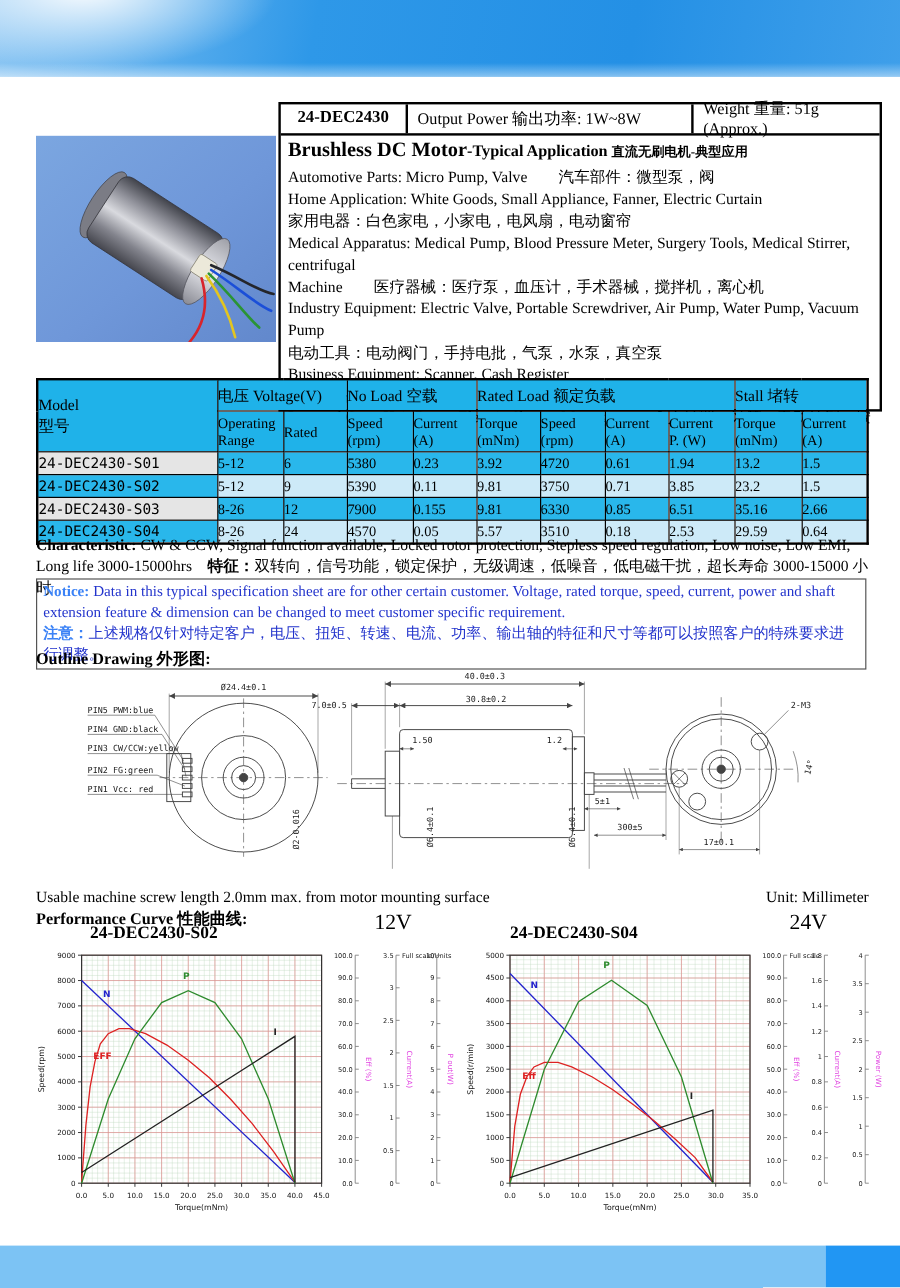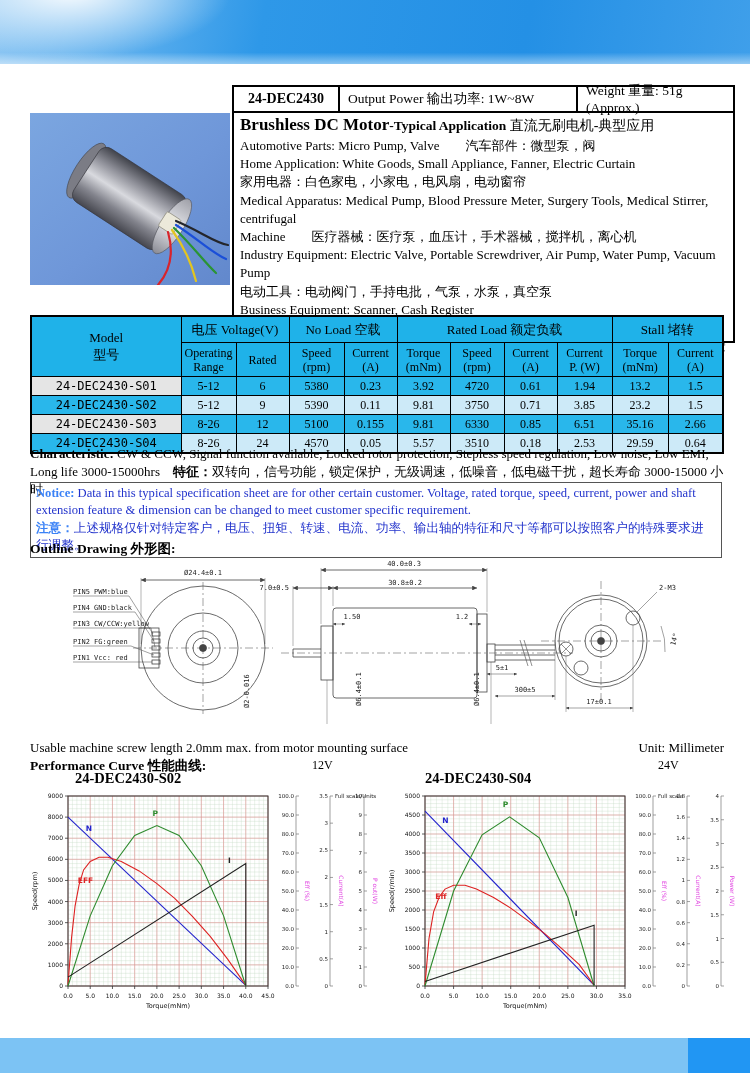--- a/index.html
+++ b/index.html
@@ -18,26 +18,26 @@
   
   #hdrtable{left:232px;top:85px;width:503px;height:258px;border:2px solid #000;box-sizing:border-box}
   #hdrrow1{display:flex;height:24px;border-bottom:2px solid #000;align-items:center;font-size:13.5px}
   #hdrrow1 .c1{width:104px;text-align:center;font-weight:bold;font-size:14px}
   #hdrrow1 .c2{width:228px;padding-left:8px;border-left:2px solid #000;align-self:stretch;display:flex;align-items:center}
   #hdrrow1 .c3{flex:1;padding-left:8px;border-left:2px solid #000;align-self:stretch;display:flex;align-items:center}
   #appbody{padding:1px 6px 0 6px;font-size:13px;line-height:18.2px}
   #apptitle{line-height:21px;margin-bottom:1px}
   #apptitle .t1{font-weight:bold;font-size:17px}
   #apptitle .t2{font-weight:bold;font-size:13.5px}
-  #apptitle .t3{font-weight:normal;font-size:14px}
+  #apptitle .t3{font-weight:bold;font-size:11px}
   
   #photo{left:30px;top:113px;width:200px;height:172px}
   
   #spec{position:absolute;left:30px;top:315px;width:692px;border-collapse:collapse;border:2px solid #000;
-        table-layout:fixed;text-align:center}
+        table-layout:fixed;text-align:left}
   #spec td{border:1px solid #000;padding:0;overflow:hidden}
   #spec tr.gh td{height:25px;font-size:13px}
   #spec tr.sh td{height:33px;font-size:12px;white-space:pre-line;line-height:14px}
   #spec tr.dr td{height:18px;font-size:12px}
   #spec .ch{background:#1fb2e9}
   #spec tr.alt1 .m{background:#e5e5e5}
   #spec tr.alt1 .d{background:#29b7eb}
   #spec tr.alt2 .m{background:#29b7eb}
   #spec tr.alt2 .d{background:#cdeaf8}
   #spec td.m{font-family:"DejaVu Sans Mono",monospace;font-size:10.5px}
@@ -47,21 +47,21 @@
   #notice{left:30px;top:482px;width:692px;box-sizing:border-box;border:1px solid #555;
           padding:2px 5px;font-size:12.6px;line-height:17.4px}
   .blue{color:#2233cc}
   .red{color:#3b82f6}
   #outline-h{left:30px;top:540px;font-size:13.5px;font-weight:bold}
   #drawing{left:25px;top:556px}
   #note-row{left:30px;top:740px;width:694px;font-size:13px}
   #note-row .unit{float:right}
   #perf-h{left:30px;top:757px;font-size:13.5px;font-weight:bold}
   .ctitle{font-weight:bold;font-size:14.5px}
-  .cvolt{font-size:12px}
+  .cvolt{font-size:18px}
   #ct1{left:75px;top:770px}  #cv1{left:312px;top:758px}
   #ct2{left:425px;top:770px} #cv2{left:658px;top:758px}
   .chartsvg{position:absolute;top:786px}
   #chart0{left:28px} #chart1{left:385px}
   svg text{font-family:"DejaVu Sans",sans-serif}
   #drawing text{font-family:"DejaVu Sans Mono",monospace}
 </style>
 </head>
 <body>
 
@@ -200,21 +200,21 @@
           <td class="d">3750</td>
           <td class="d">0.71</td>
           <td class="d">3.85</td>
           <td class="d">23.2</td>
           <td class="d">1.5</td>
     </tr>
     <tr class="dr alt1">
       <td class="m">24-DEC2430-S03</td>
           <td class="d">8-26</td>
           <td class="d">12</td>
-          <td class="d">5100</td>
+          <td class="d">7900</td>
           <td class="d">0.155</td>
           <td class="d">9.81</td>
           <td class="d">6330</td>
           <td class="d">0.85</td>
           <td class="d">6.51</td>
           <td class="d">35.16</td>
           <td class="d">2.66</td>
     </tr>
     <tr class="dr alt2">
       <td class="m">24-DEC2430-S04</td>

